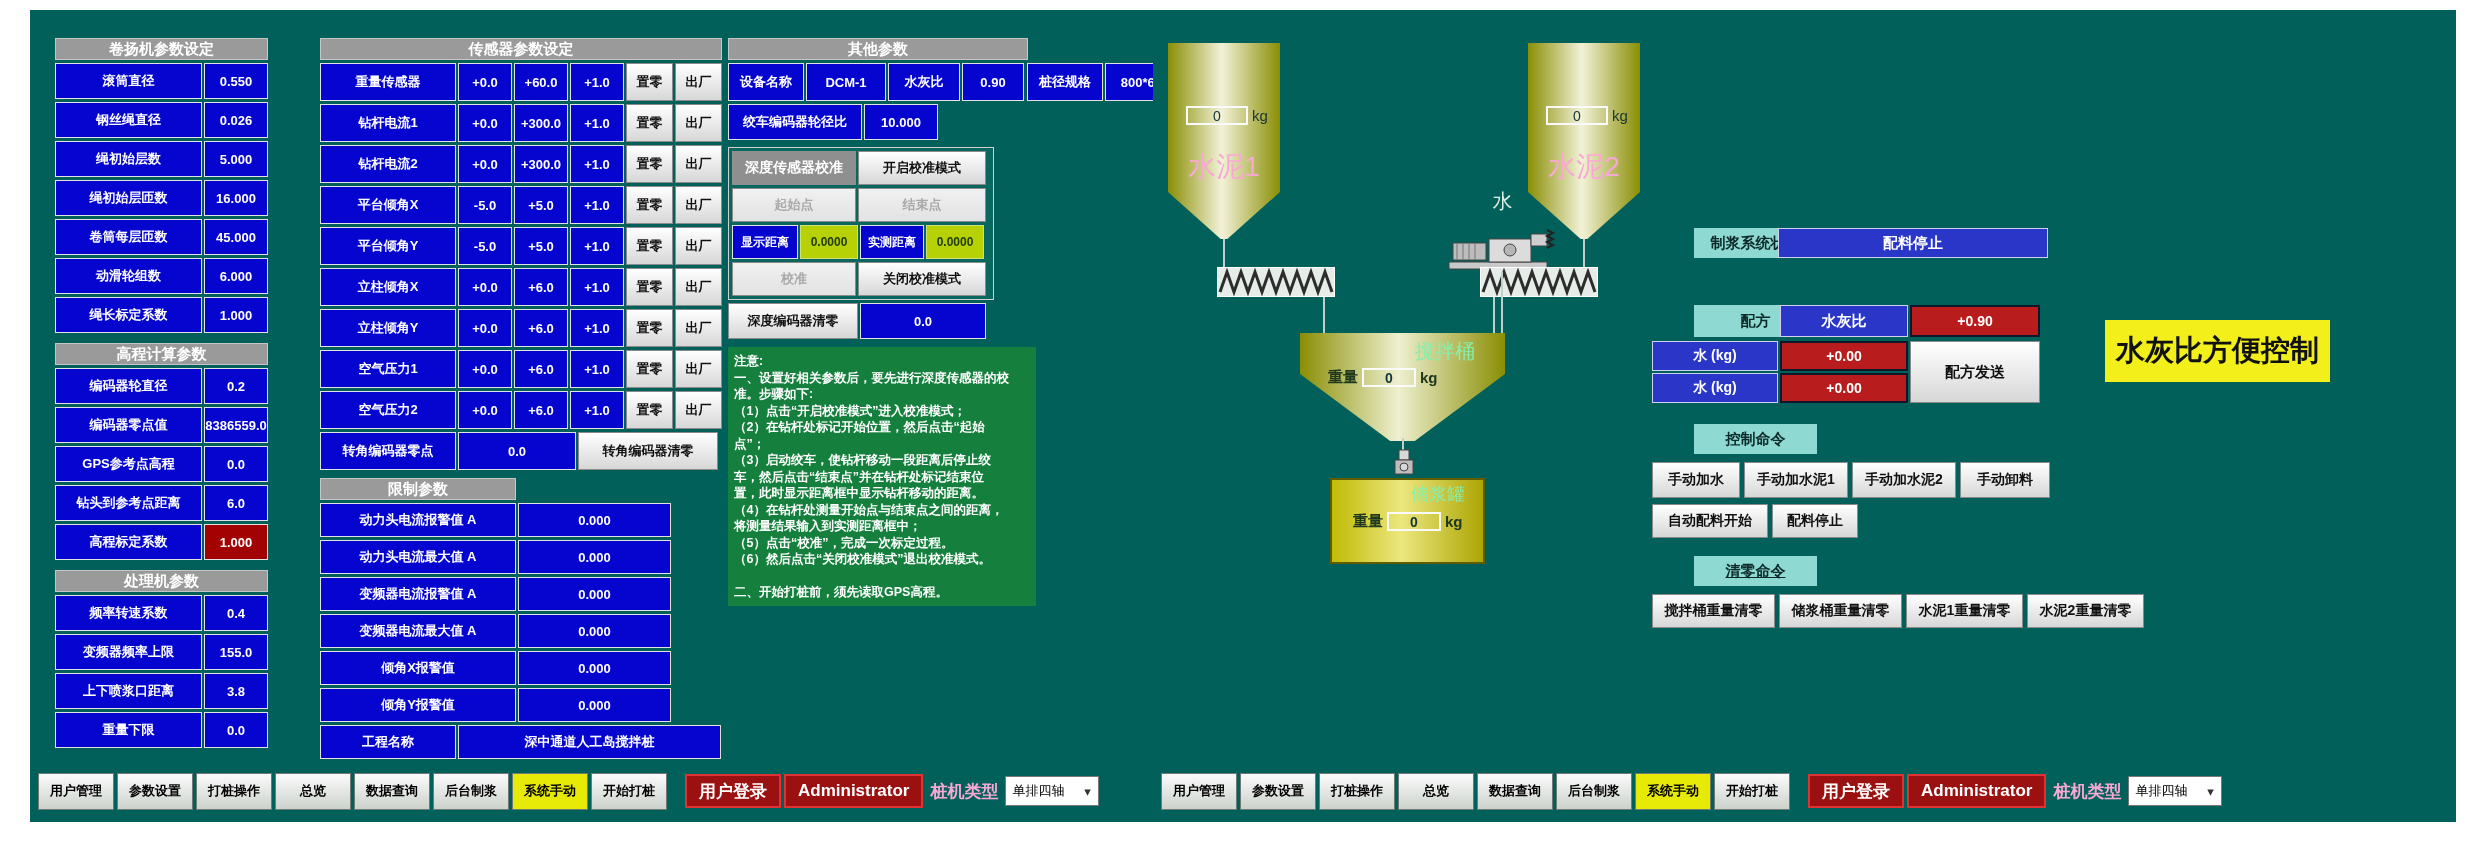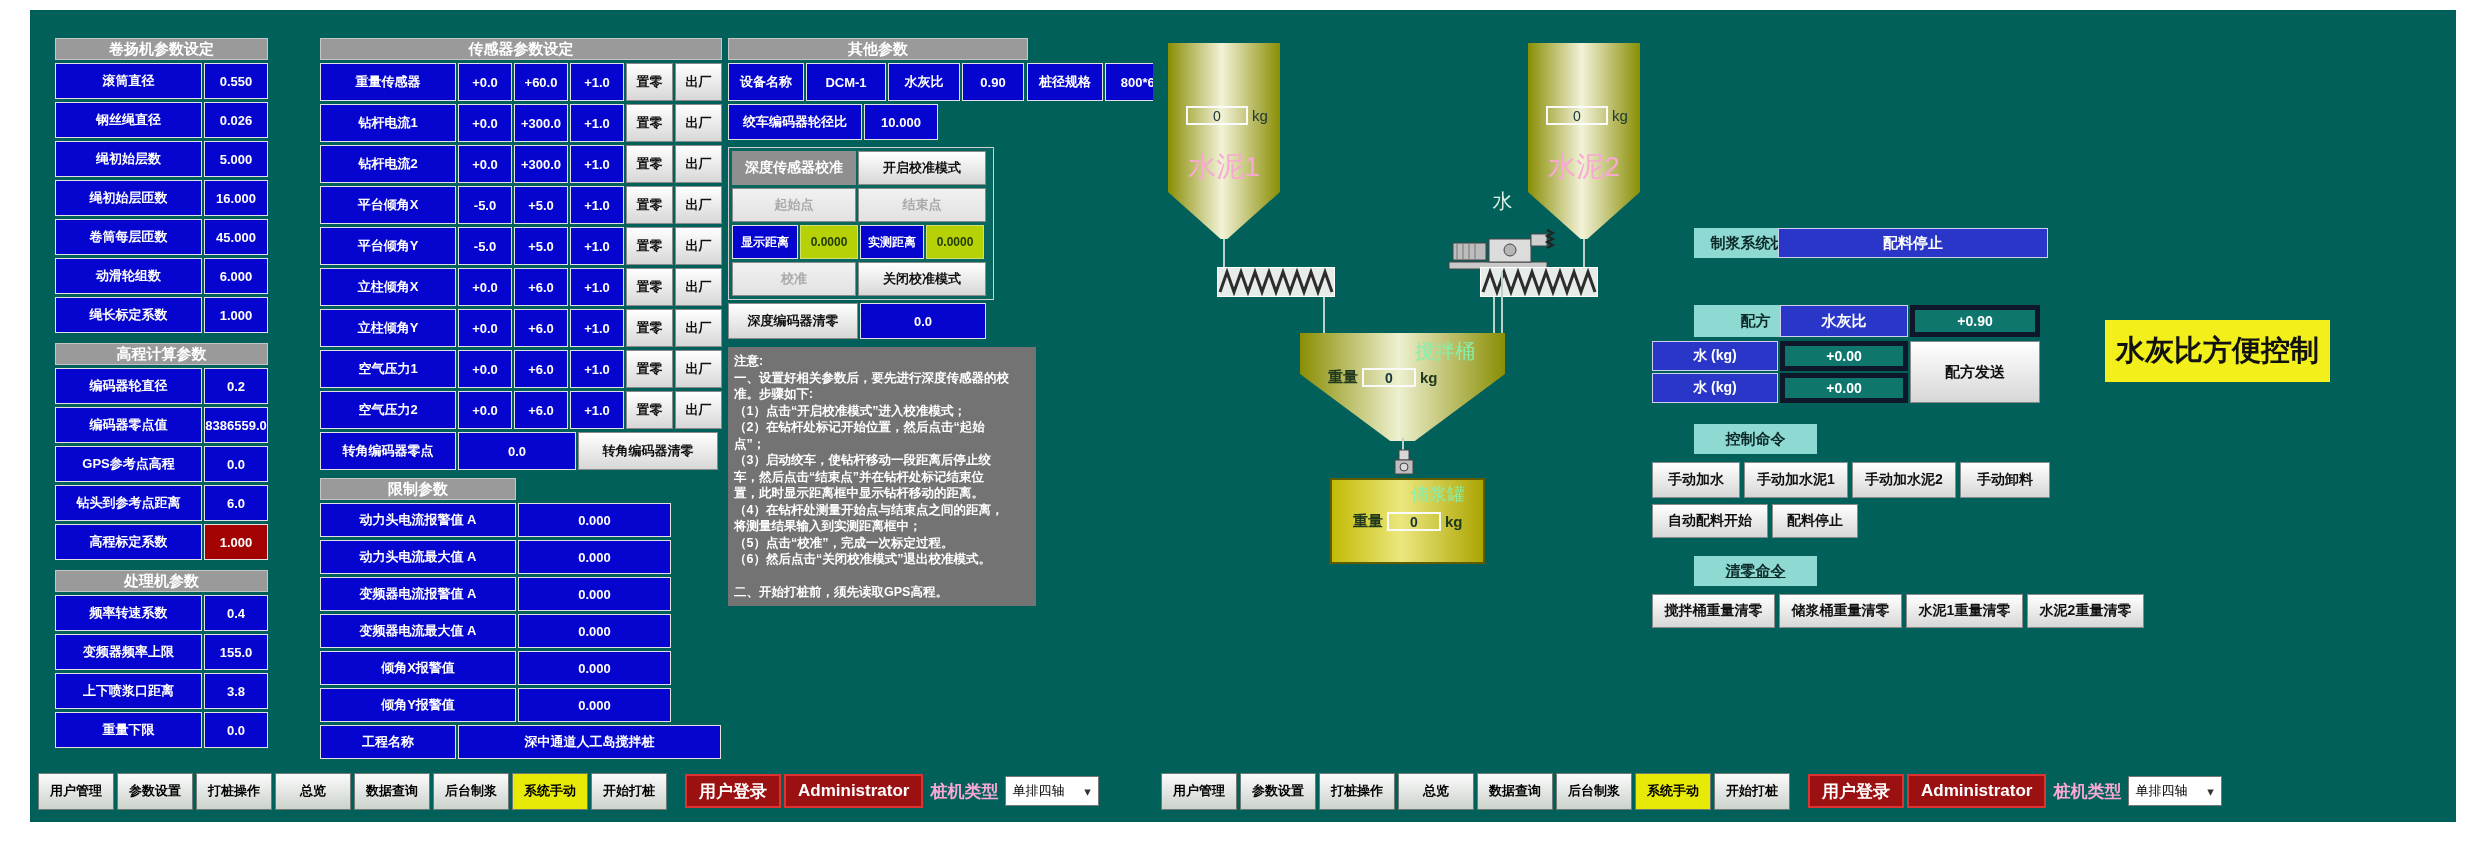--- a/index.html
+++ b/index.html
@@ -19,21 +19,21 @@
   .redcell{background:#a30202;}
   .grn{background:#b6d106;color:#233c00;border:1px solid #cfe070;}
   .btn{background:linear-gradient(180deg,#ffffff,#d7d7d7);border:1px solid #8a8a8a;color:#111;
        font-size:13px;font-weight:bold;display:flex;align-items:center;justify-content:center;
        box-sizing:border-box;cursor:pointer;white-space:nowrap;overflow:hidden;}
   .btn.disabled{color:#a9a9a9;background:linear-gradient(180deg,#f1f1f1,#e2e2e2);}
   .cyan{background:#8edad2;color:#0c2a2a;font-weight:bold;font-size:15px;
         display:flex;align-items:center;justify-content:center;box-sizing:border-box;margin-left:42px;}
   .bluebar{background:#2936c8;border:1px solid #cfd2ee;color:#fff;font-weight:bold;font-size:15px;
         display:flex;align-items:center;justify-content:center;box-sizing:border-box;}
-  .grayval{background:#0f766e;border:5px solid #0f172a;color:#fff;font-weight:bold;font-size:14px;
+  .grayval{background:#b91c1c;border:2px solid #0f172a;color:#fff;font-weight:bold;font-size:14px;
         display:flex;align-items:center;justify-content:center;box-sizing:border-box;}
 
   
   .pcol{position:absolute;display:flex;flex-direction:column;gap:3px;}
   #col1{left:25px;top:28px;width:213px;}
   #sensor-col{left:290px;top:28px;width:402px;}
   #other-col{left:698px;top:28px;width:324px;}
   .section{display:flex;flex-direction:column;gap:3px;margin-bottom:7px;}
   .prow{display:flex;gap:2px;height:36px;}
   .prow .lab{width:147px;}
@@ -53,21 +53,21 @@
   .orow .oc2{width:80px;}
   .orow .oc3{width:72px;font-size:13px;}
   .orow .oc4{width:62px;}
   .ratiorow{display:flex;gap:2px;height:36px;}
   .calgroup{border:1px solid #cfcfcf;padding:3px;display:flex;flex-direction:column;gap:3px;
             width:258px;box-sizing:content-box;margin-top:4px;background:rgba(255,255,255,0.04);}
   .calrow{display:flex;gap:2px;height:34px;}
   .grayhdr{background:#8f8f8f;color:#fff;font-weight:bold;font-size:14px;
            display:flex;align-items:center;justify-content:center;box-sizing:border-box;}
   .gpsrow{display:flex;gap:2px;height:36px;}
-  .notes{width:308px;background:#737373;color:#fff;font-size:12.5px;font-weight:bold;
+  .notes{width:308px;background:#15803d;color:#fff;font-size:12.5px;font-weight:bold;
          padding:6px;line-height:1.32;margin-top:5px;box-sizing:border-box;}
   .notes div{min-height:16px;}
 
   
   .navbar{position:absolute;left:8px;top:760px;height:42px;display:flex;align-items:center;gap:3px;}
   .navbtn{width:76px;height:37px;background:linear-gradient(180deg,#fbfbfb,#ccd2cc);
           border:1px solid #6f7a74;color:#000;font-size:13px;font-weight:bold;
           display:flex;align-items:center;justify-content:center;box-sizing:border-box;cursor:pointer;}
   .navbtn.active{background:#e7e906;}
   .redbtn{background:#9b1111;border:2px solid #dd3333;color:#fff;font-size:17px;font-weight:bold;

